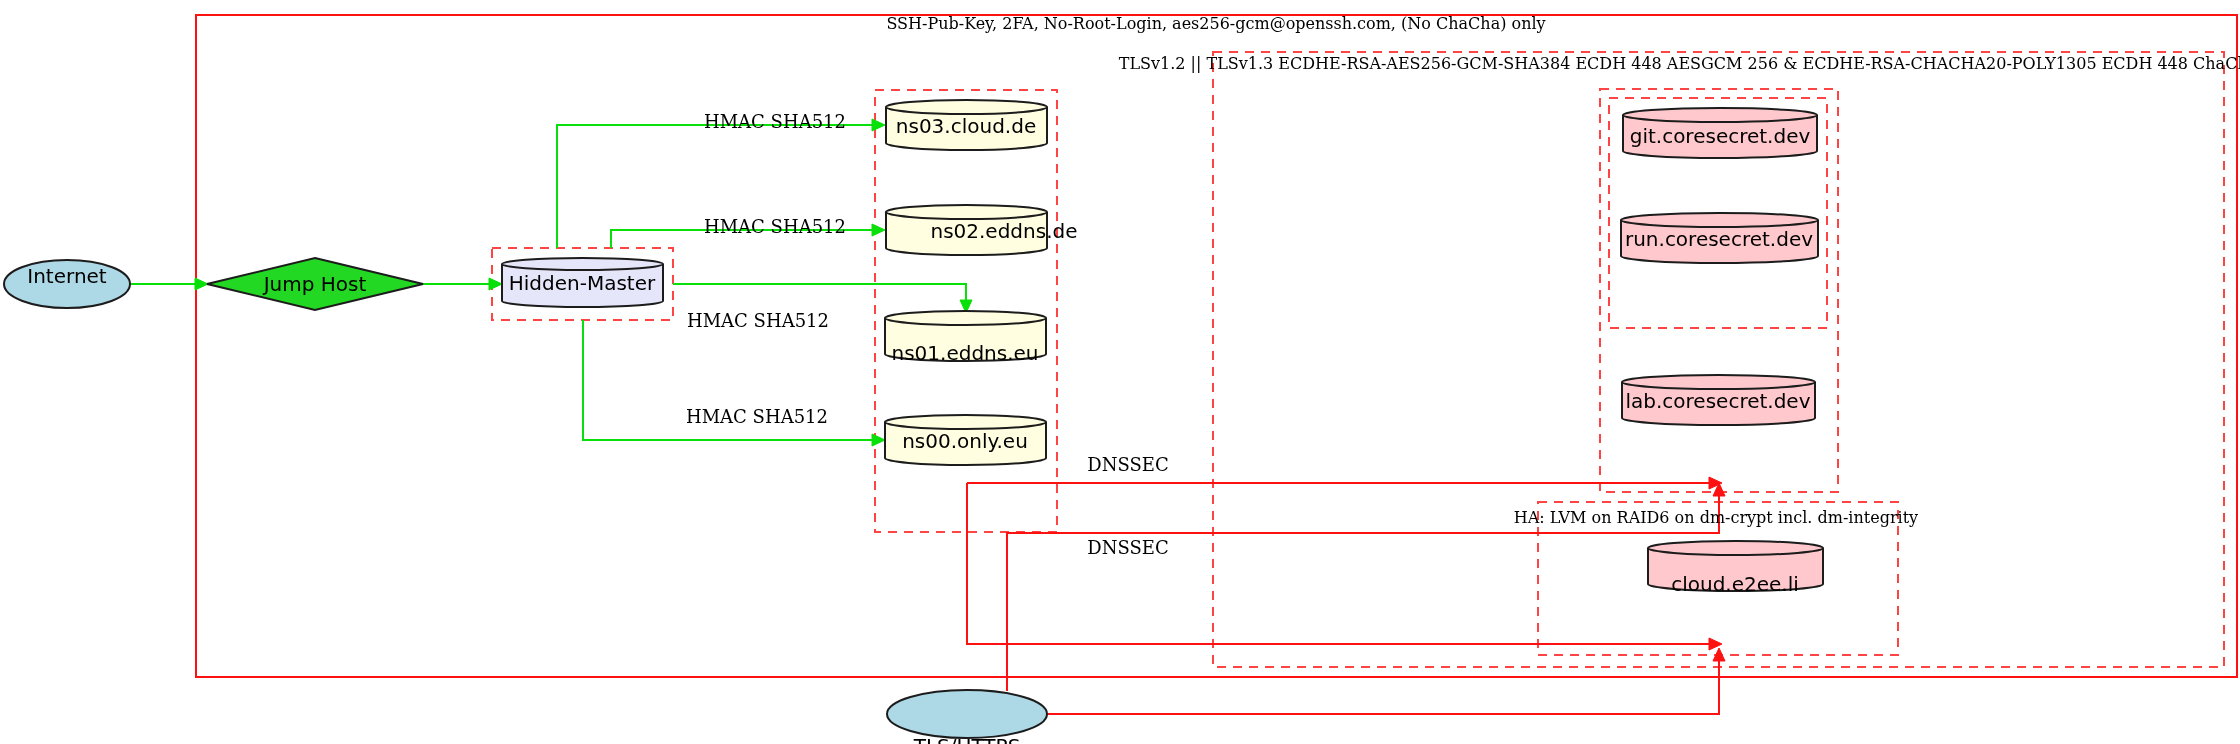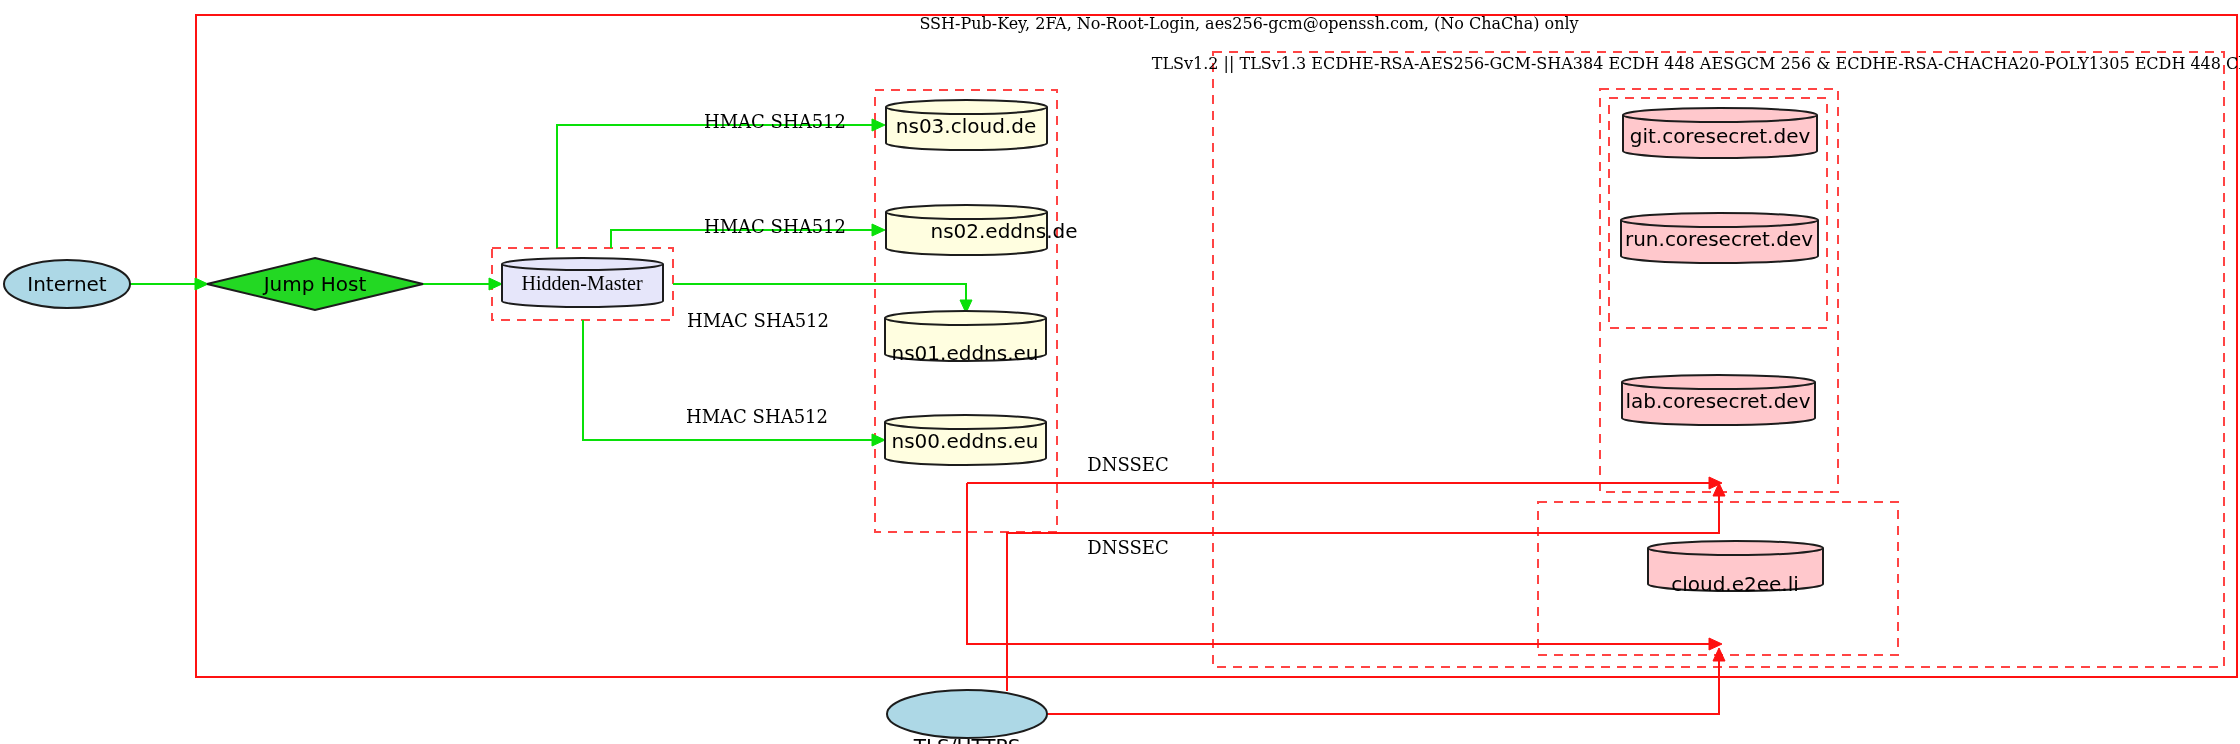--- a/index.html
+++ b/index.html
@@ -2,21 +2,21 @@
 <html><head>
 <meta charset="utf-8">
 <style>
   html,body{margin:0;padding:0;background:#ffffff;}
   .canvas{position:relative;width:2240px;height:744px;background:#ffffff;overflow:hidden;
           font-family:"DejaVu Sans", "Liberation Sans", sans-serif;}
   .canvas svg{position:absolute;left:0;top:0;}
   .lbl{position:absolute;transform:translate(-50%,-50%);white-space:nowrap;color:#000;text-align:center;}
   .node-lbl{font-family:"DejaVu Sans","Liberation Sans",sans-serif;font-size:20px;}
   .edge-lbl{font-family:"DejaVu Serif","Liberation Serif",serif;font-size:18px;}
-  .cluster-lbl{font-family:"DejaVu Serif","Liberation Serif",serif;font-size:16px;margin-left:33px;}
+  .cluster-lbl{font-family:"DejaVu Serif","Liberation Serif",serif;font-size:16px;}
   
   .stroke-red{stroke:#fe1111;stroke-width:2;fill:none;}
   .stroke-red-dash{stroke:#ff4444;stroke-width:2;fill:none;stroke-dasharray:9 7;}
   .stroke-green{stroke:#09e009;stroke-width:2;fill:none;}
   .fill-green-head{fill:#09e009;stroke:#09e009;stroke-width:1;}
   .fill-red-head{fill:#fe1111;stroke:#fe1111;stroke-width:1;}
   .node-shape{stroke:#1c1c1c;stroke-width:2;}
   .cyl-rim{stroke:#1c1c1c;stroke-width:2;fill:none;}
 </style>
 </head>
@@ -92,28 +92,29 @@
     <path d="M1622,382 A96.5,7 0 0 0 1815,382" class="cyl-rim"></path>
 
     <path d="M1648,548 A87.5,7 0 0 1 1823,548 L1823,584 A87.5,7 0 0 1 1648,584 Z" fill="#ffc8cc" class="node-shape"></path>
     <path d="M1648,548 A87.5,7 0 0 0 1823,548" class="cyl-rim"></path>
 
     <ellipse cx="967" cy="714" rx="80" ry="24" fill="#add8e6" class="node-shape"></ellipse>
   </svg>
 
   <div class="lbl cluster-lbl" style="left:1216px;top:23px;">SSH-Pub-Key, 2FA, No-Root-Login, aes256-gcm@openssh.com, (No ChaCha) only</div>
   <div class="lbl cluster-lbl" style="left:1716px;top:63px;">TLSv1.2 || TLSv1.3 ECDHE-RSA-AES256-GCM-SHA384 ECDH 448 AESGCM 256 &amp; ECDHE-RSA-CHACHA20-POLY1305 ECDH 448 ChaCha20 256</div>
+  <div class="lbl cluster-lbl" style="left:1716px;top:517px;">HA: LVM on RAID6 on dm-crypt incl. dm-integrity</div>
 
-  <div class="lbl node-lbl" style="left:67px;top:284px;text-align:right;">Internet</div>
+  <div class="lbl node-lbl" style="left:67px;top:276px;text-align:right;">Internet</div>
   <div class="lbl node-lbl" style="left:315px;top:284px;">Jump Host</div>
-  <div class="lbl node-lbl" style="left:582px;top:283px;font-family:Liberation Serif, serif;">Hidden-Master</div>
+  <div class="lbl node-lbl" style="left:582px;top:283px;">Hidden-Master</div>
   <div class="lbl node-lbl" style="left:966px;top:126px;">ns03.cloud.de</div>
   <div class="lbl node-lbl" style="left:1004px;top:231px;text-align:right;">ns02.eddns.de</div>
   <div class="lbl node-lbl" style="left:965px;top:337px;margin-top:16px;">ns01.eddns.eu</div>
-  <div class="lbl node-lbl" style="left:965px;top:441px;">ns00.eddns.eu</div>
+  <div class="lbl node-lbl" style="left:965px;top:441px;">ns00.only.eu</div>
   <div class="lbl node-lbl" style="left:1720px;top:136px;">git.coresecret.dev</div>
   <div class="lbl node-lbl" style="left:1719px;top:239px;">run.coresecret.dev</div>
   <div class="lbl node-lbl" style="left:1718px;top:401px;">lab.coresecret.dev</div>
   <div class="lbl node-lbl" style="left:1735px;top:567px;margin-top:17px;">cloud.e2ee.li</div>
   <div class="lbl node-lbl" style="left:967px;top:714px;margin-top:32px;">TLS/HTTPS</div>
 
   <div class="lbl edge-lbl" style="left:775px;top:121px;">HMAC SHA512</div>
   <div class="lbl edge-lbl" style="left:775px;top:226px;">HMAC SHA512</div>
   <div class="lbl edge-lbl" style="left:758px;top:320px;">HMAC SHA512</div>
   <div class="lbl edge-lbl" style="left:757px;top:416px;">HMAC SHA512</div>

